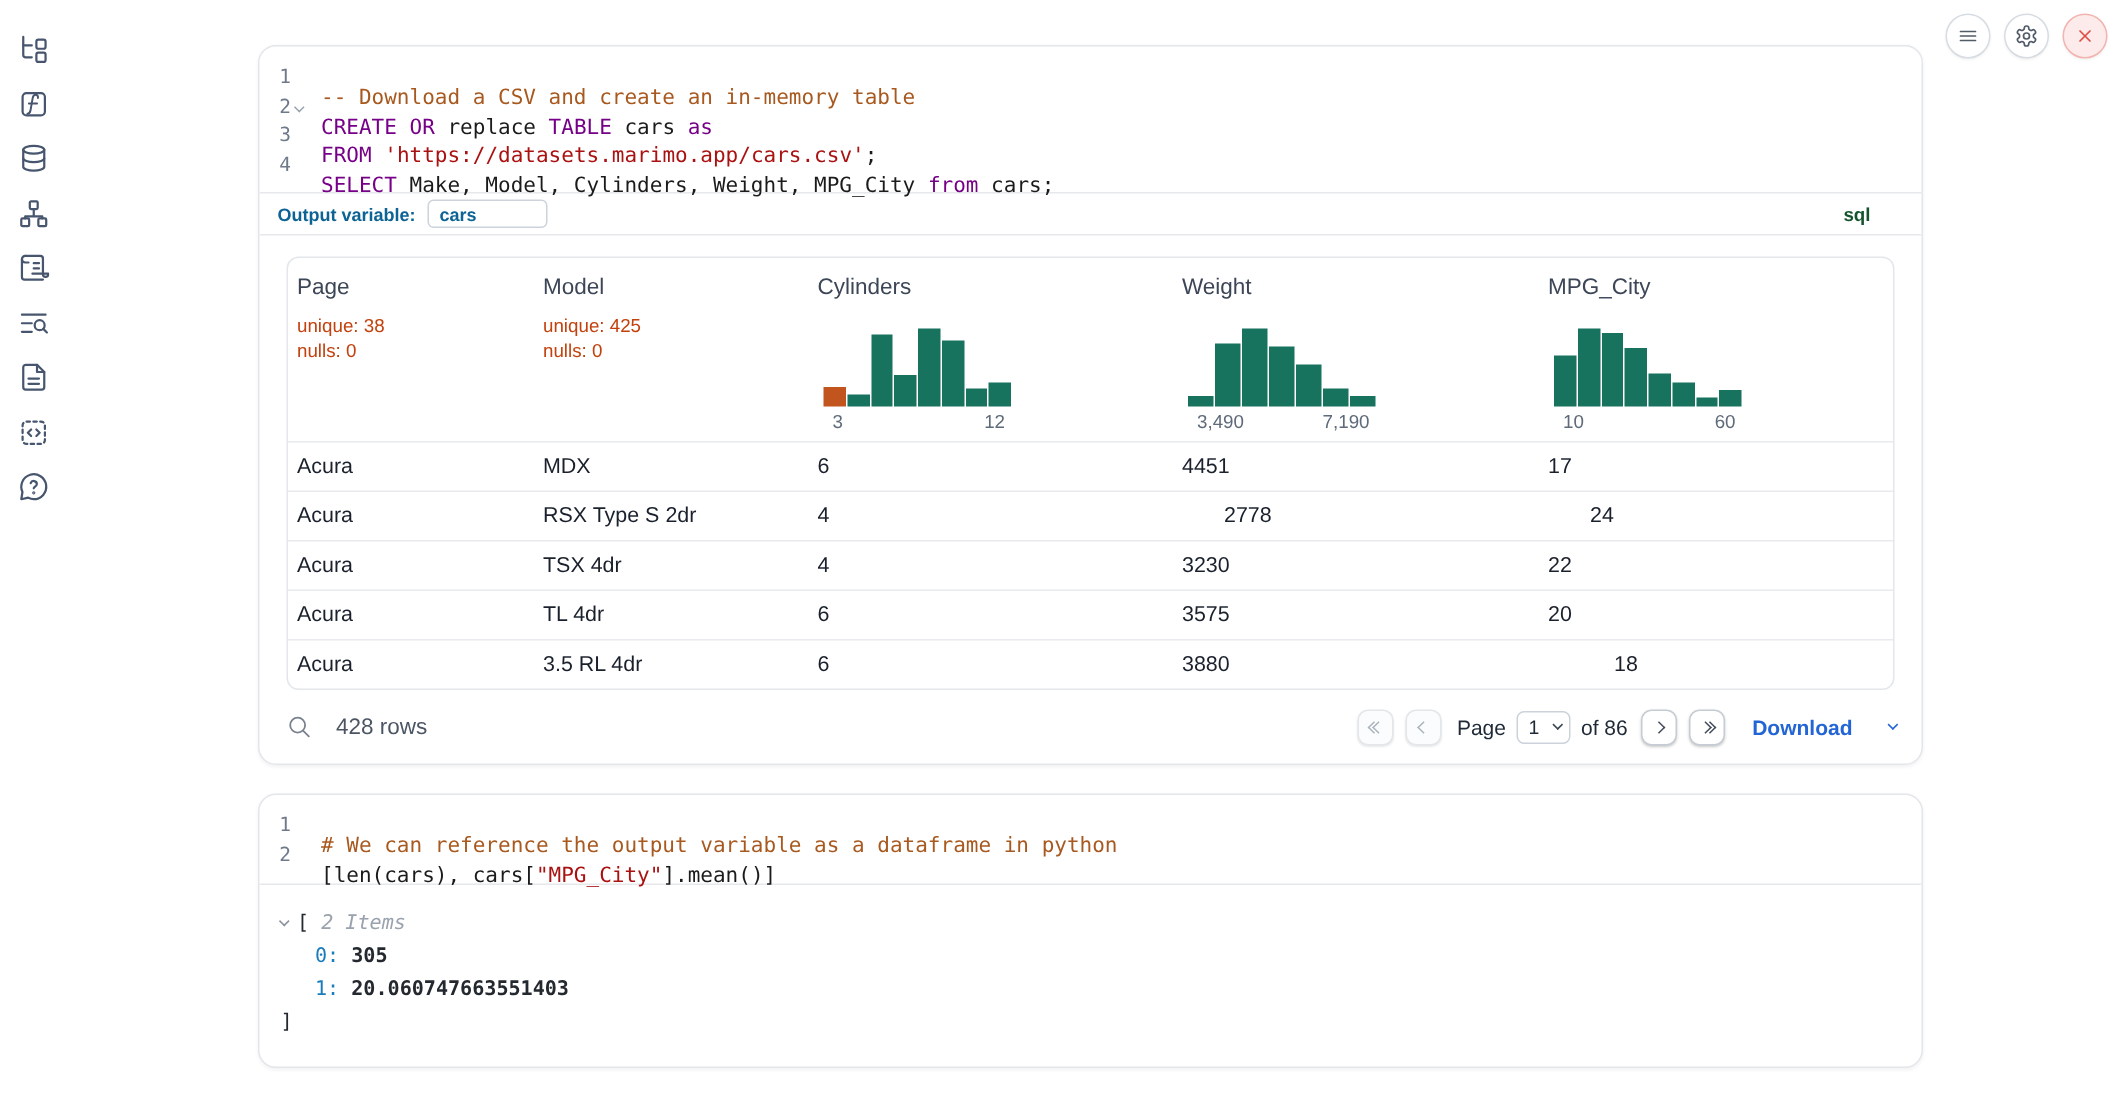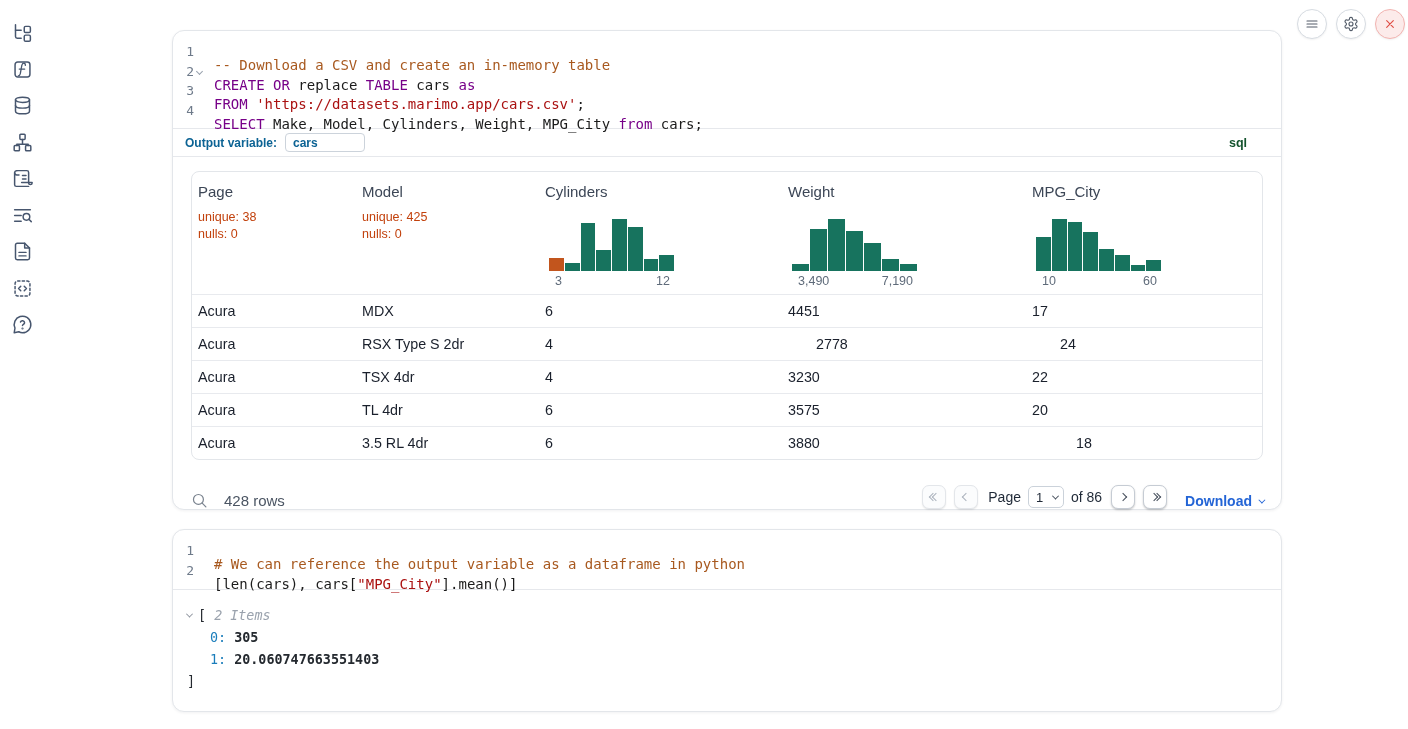--- a/index.html
+++ b/index.html
@@ -63,21 +63,21 @@
 .hist-bars { height:52px; width:125px; margin-left:4px; display:flex;
   align-items:flex-end; gap:1px; }
 .hist-bars .bar { flex:1; }
 .hist-labels { width:125px; margin-left:4px; display:flex; justify-content:space-between;
   font-size:12.5px; color:#5f6b7a; padding:3px 4px 0 6px; }
 .tr { display:flex; height:33px; align-items:center; border-top:1px solid #e8eaee;
   font-size:14.3px; color:#1a202c; }
 .td { padding-left:6px; flex:none; }
 
 
-.table-footer { margin:0 18px; height:49px; display:flex; align-items:flex-end; }
+.table-footer { margin:0 18px; height:49px; display:flex; align-items:center; }
 .search-icon { width:17px; height:17px; color:#79828e; }
 .search-icon svg { width:100%; height:100%; stroke:currentColor; fill:none;
   stroke-width:1.7; stroke-linecap:round; }
 .row-count { margin-left:16px; font-size:15px; color:#4b5563; }
 .pager { margin-left:auto; display:flex; align-items:center; }
 .pgbtn { width:24px; height:24px; border-radius:7px; border:1px solid #e3e6ea;
   background:#fbfcfd; box-shadow:0 1px 1.5px rgba(0,0,0,.09);
   display:flex; align-items:center; justify-content:center; position:relative; }
 .pgbtn.enabled { border-color:#c6ccd4; background:#fff; box-shadow:0 1px 2px rgba(0,0,0,.22); }
 .pgbtn + .pgbtn { margin-left:8px; }
@@ -90,21 +90,21 @@
 .dbl .chev + .chev { margin-left:-3px; }
 .page-label { margin-left:10px; font-size:14px; color:#1f2937; }
 .page-select { margin-left:7px; width:36px; height:22px; border:1px solid #cbd2da;
   border-radius:5px; display:flex; align-items:center; padding:0 5px 0 7px;
   font-size:13px; color:#1f2937; }
 .page-select .caret { margin-left:auto; width:5px; height:5px;
   border-right:1.5px solid #3c4654; border-bottom:1.5px solid #3c4654;
   transform:rotate(45deg) translate(-1px,-1px); }
 .of-label { margin-left:7px; margin-right:9px; font-size:14px; color:#1f2937; }
 .download { margin-left:18px; display:flex; align-items:center; font-size:14px;
-  font-weight:600; color:#2465d6; }
+  font-weight:600; color:#2465d6;gap:17px; }
 .download .caret { margin-left:6px; width:5px; height:5px;
   border-right:1.6px solid #2465d6; border-bottom:1.6px solid #2465d6;
   transform:rotate(45deg) translateY(-2px); }
 
 
 .cell2 { margin-top:19px; }
 .divider { border-top:1px solid #e6e8ec; }
 .tree-output { padding:15px 0 18px 14px; font-family:"DejaVu Sans Mono",monospace;
   font-size:13.4px; color:#24292f; }
 .tree-line { height:22px; line-height:22px; display:flex; align-items:center; white-space:pre; }

